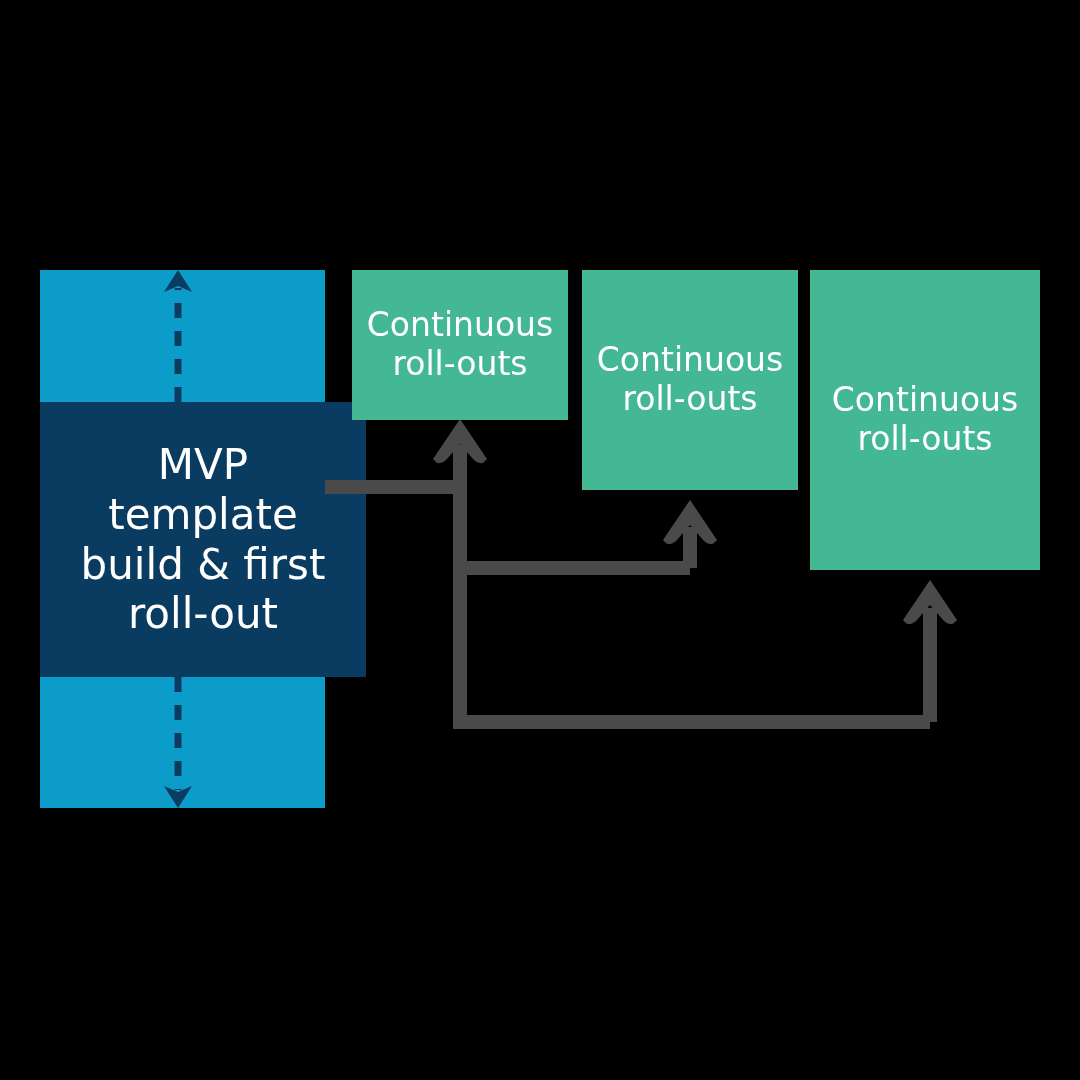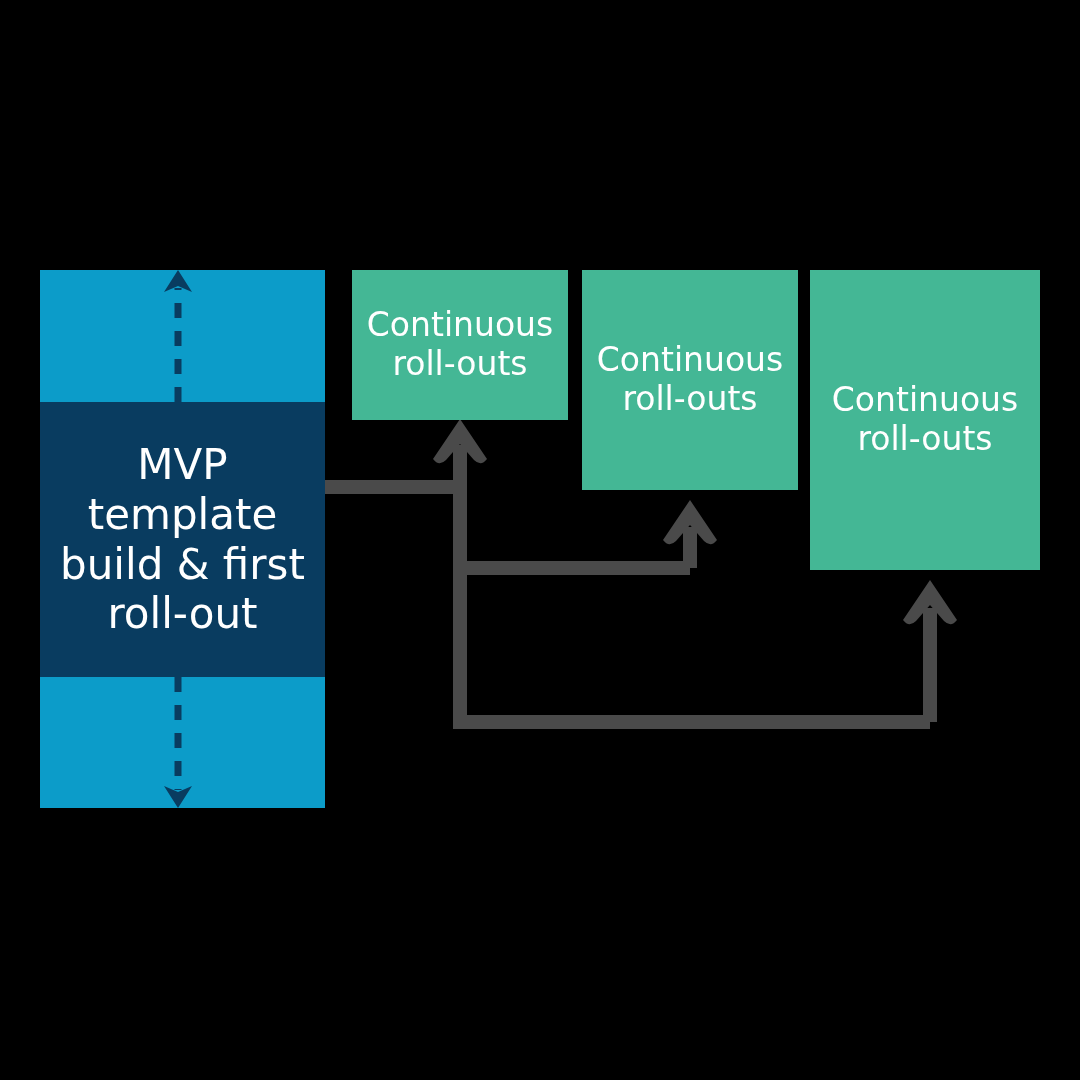--- a/index.html
+++ b/index.html
@@ -41,21 +41,21 @@
     left: 0;
     width: 285px;
     background: #0C9CC9;
   }
   #band-top    { top: 0px;   height: 132px; }
   #band-bottom { top: 407px; height: 131px; }
 
   #mvp-box {
     left: 40px;
     top: 402px;
-    width: 285px;
+    width: 326px;
     height: 275px;
     background: #093C60;
     font-size: 42px;
     font-weight: 400;
     padding: 0 6px;
   }
 
   
   .dash-arrow {
     position: absolute;

